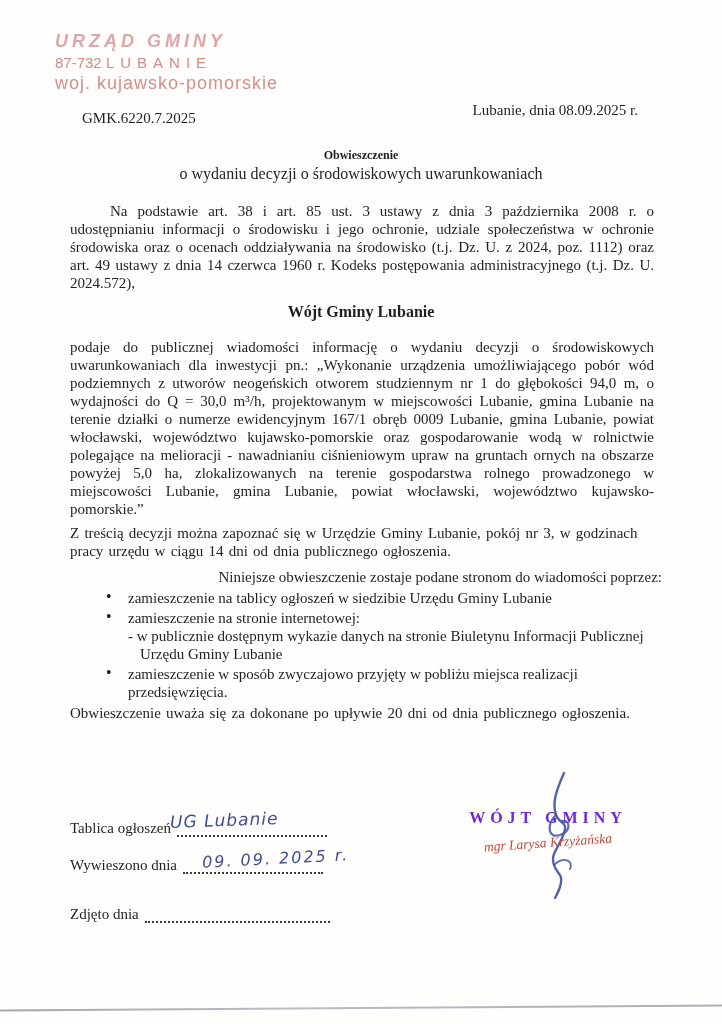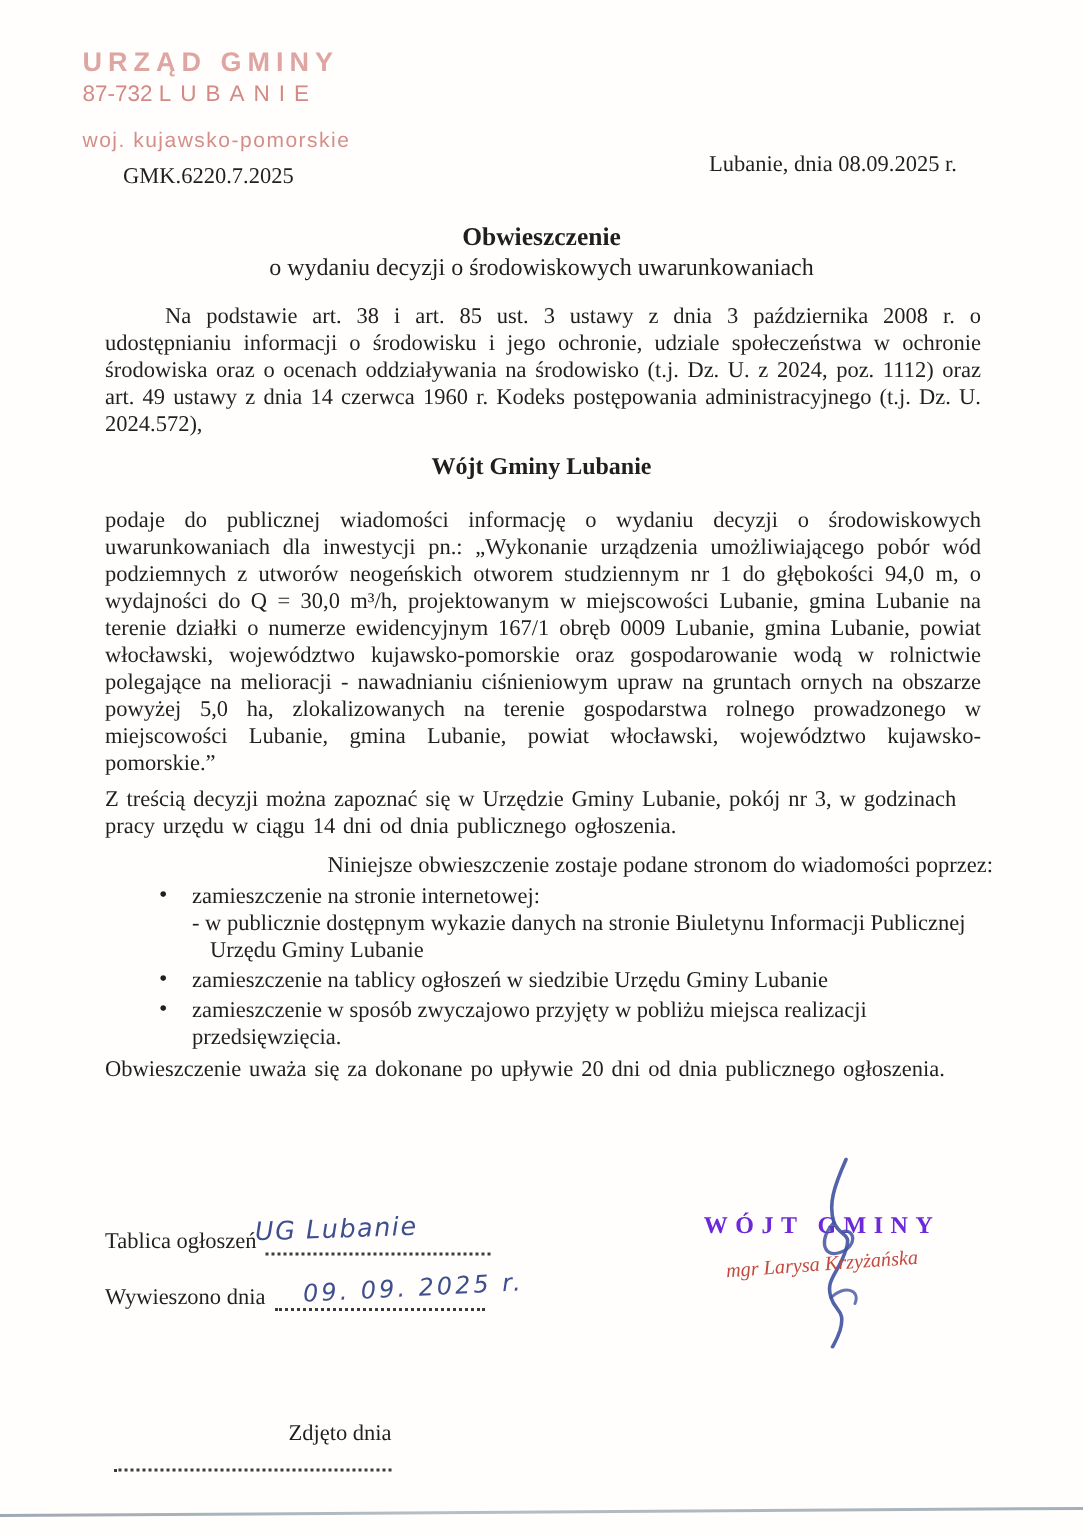--- a/index.html
+++ b/index.html
@@ -14,34 +14,35 @@
   }
   
   .office-stamp{
     position:absolute;top:30px;left:55px;
     font-family:"Liberation Sans", sans-serif;
     line-height:1.25;
   }
   .stamp-l1{
     font-size:18px;font-weight:bold;letter-spacing:4px;
     color:rgba(201,112,106,0.62);
+    font-style:italic;
   }
   .stamp-l2{
     font-size:15px;color:rgba(203,116,110,0.85);margin-top:1px;
   }
   .stamp-l2 .ls{letter-spacing:6px;}
   .stamp-l3{
-    font-size:14px;color:rgba(205,122,116,0.85);letter-spacing:1px;margin-top:13px;
+    font-size:18px;color:rgba(205,122,116,0.85);letter-spacing:1px;margin-top:0;
   }
   
   .doc-date{position:absolute;top:90px;right:84px;font-size:15px;margin-top:12px;}
   .doc-ref{position:absolute;top:110px;left:82px;font-size:15px;}
   
   .title-block{position:absolute;top:148px;left:0;width:100%;text-align:center;}
-  .title-main{font-size:17px;font-weight:bold;margin:0;}
+  .title-main{font-size:12px;font-weight:bold;margin:0;}
   .title-sub{font-size:16px;font-weight:normal;margin:2px 0 0 0;}
   
   .para{
     position:absolute;left:70px;width:584px;
     font-size:15px;line-height:18px;
     text-align:justify;word-spacing:1.5px;
     margin:0;
   }
   .p-legal{top:202px;text-indent:40px;}
   .authority{
@@ -69,21 +70,21 @@
     font-size:13.5px;font-style:italic;color:#c3493d;
     transform:rotate(-4deg);margin-top:8px;white-space:nowrap;
   }
   .sig-scribble{
     position:absolute;left:78px;top:-26px;pointer-events:none;
   }
   
   .foot-row{position:absolute;left:70px;display:flex;align-items:flex-end;font-size:15px;}
   .row-board{top:820px;}
   .row-posted{top:857px;}
-  .row-removed{top:948px;flex-direction:column;}
+  .row-removed{top:906px;}
   .dots{display:inline-block;border-bottom:2px dotted #3c3c3c;height:14px;margin-left:6px;}
   .dots-board{width:150px;}
   .dots-posted{width:140px;}
   .dots-removed{width:185px;}
   .hand{
     position:absolute;
     font-family:"DejaVu Sans", sans-serif;
     font-style:italic;color:#3f4e8d;white-space:nowrap;
   }
   .hand-board{left:100px;top:-10px;font-size:17px;transform:rotate(-2deg);letter-spacing:1px;}
@@ -122,25 +123,25 @@
   <p class="authority">Wójt Gminy Lubanie</p>
 
   <p class="para p-announce">podaje do publicznej wiadomości informację o wydaniu decyzji o środowiskowych uwarunkowaniach dla inwestycji pn.: „Wykonanie urządzenia umożliwiającego pobór wód podziemnych z utworów neogeńskich otworem studziennym nr 1 do głębokości 94,0 m, o wydajności do Q = 30,0 m³/h, projektowanym w miejscowości Lubanie, gmina Lubanie na terenie działki o numerze ewidencyjnym 167/1 obręb 0009 Lubanie, gmina Lubanie, powiat włocławski, województwo kujawsko-pomorskie oraz gospodarowanie wodą w rolnictwie polegające na melioracji - nawadnianiu ciśnieniowym upraw na gruntach ornych na obszarze powyżej 5,0 ha, zlokalizowanych na terenie gospodarstwa rolnego prowadzonego w miejscowości Lubanie, gmina Lubanie, powiat włocławski, województwo kujawsko-pomorskie.”</p>
 
   <p class="para p-access">Z treścią decyzji można zapoznać się w Urzędzie Gminy Lubanie, pokój nr 3, w godzinach pracy urzędu w ciągu 14 dni od dnia publicznego ogłoszenia.</p>
 
   <div class="notice-block">
     <p class="notice-intro">Niniejsze obwieszczenie zostaje podane stronom do wiadomości poprzez:</p>
     <ul class="notice-list">
       <li>
+        <span>zamieszczenie na tablicy ogłoszeń w siedzibie Urzędu Gminy Lubanie</span>
+      </li>
+      <li>
         <span>zamieszczenie na stronie internetowej:</span>
         <div class="subitem">- w publicznie dostępnym wykazie danych na stronie Biuletynu Informacji Publicznej Urzędu Gminy Lubanie</div>
-      </li>
-      <li>
-        <span>zamieszczenie na tablicy ogłoszeń w siedzibie Urzędu Gminy Lubanie</span>
       </li>
       <li>
         <span>zamieszczenie w sposób zwyczajowo przyjęty w pobliżu miejsca realizacji przedsięwzięcia.</span>
       </li>
     </ul>
   </div>
 
   <p class="para p-effective">Obwieszczenie uważa się za dokonane po upływie 20 dni od dnia publicznego ogłoszenia.</p>
 
   <div class="signature-block">

